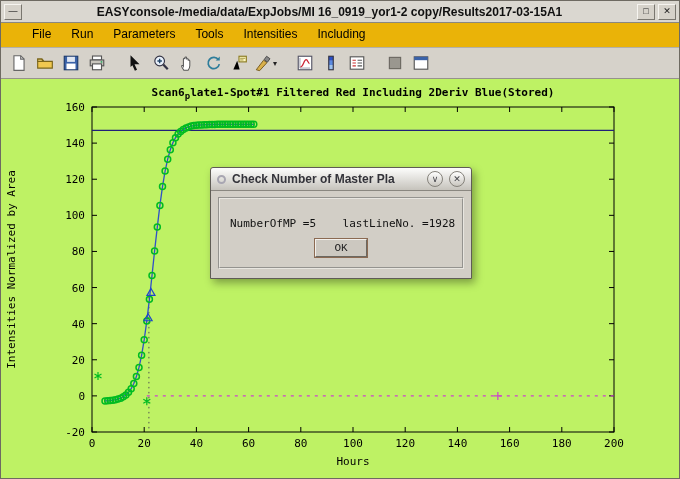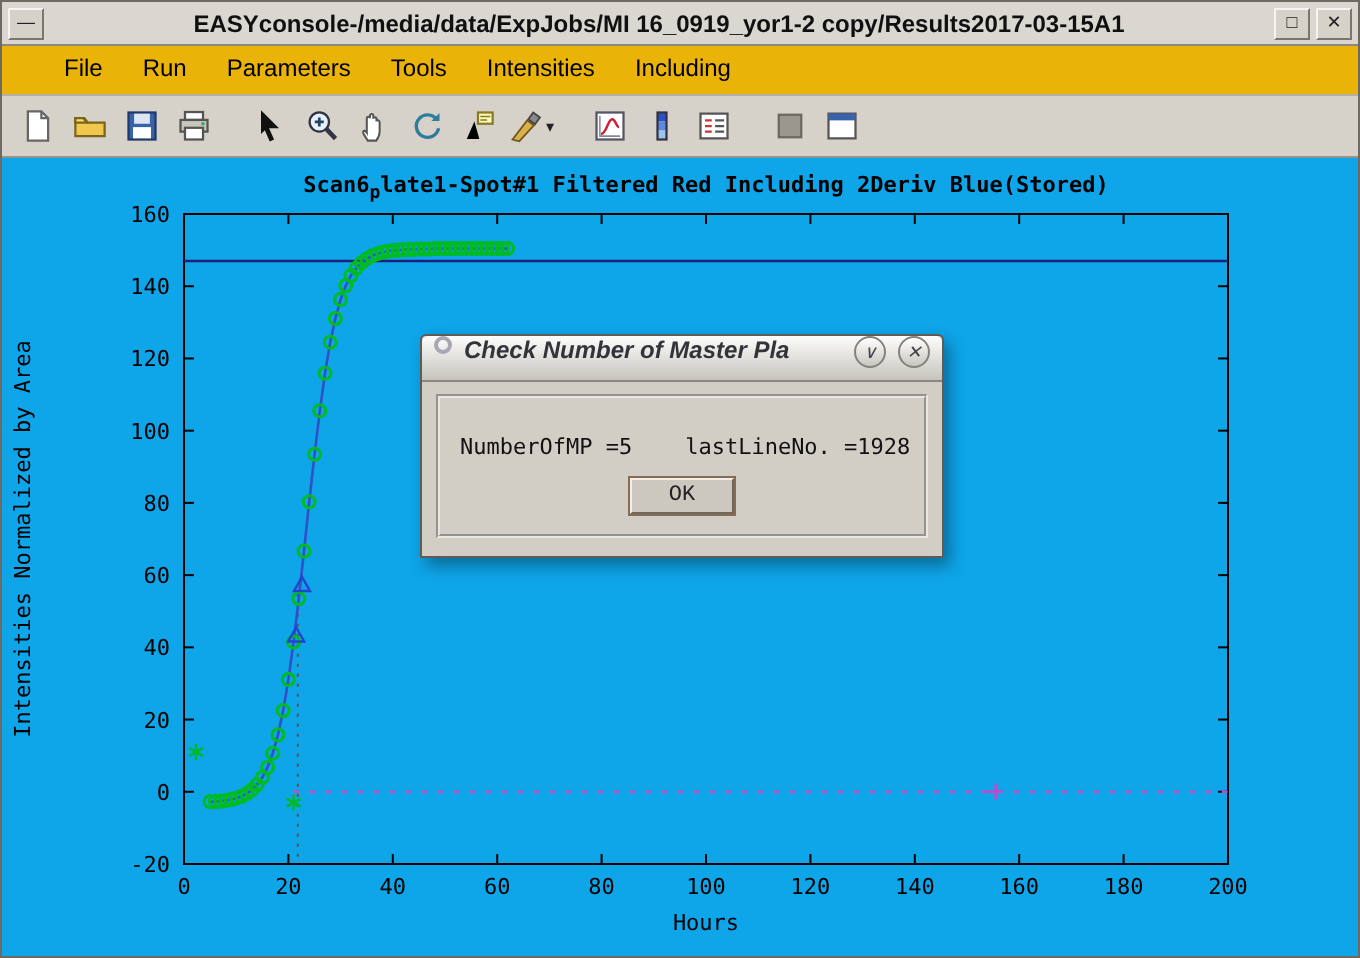--- a/index.html
+++ b/index.html
@@ -9,28 +9,28 @@
   .tb-btn{width:18px;height:16px;background:#d6d2ca;border:1px solid;border-color:#f6f4f0 #79766f #79766f #f6f4f0;display:flex;align-items:center;justify-content:center;font-size:9px;line-height:1;color:#222;cursor:default;}
   .tb-title{flex:1;text-align:center;font-weight:bold;font-size:12px;color:#101010;white-space:nowrap;overflow:hidden;}
   .menubar{height:25px;background:#eab308;border-bottom:1px solid #b3b0a8;display:flex;align-items:flex-start;padding:0 21px;flex:0 0 auto;}
   .menu-item{font-size:12px;color:#000;padding:4px 10px;}
   .toolbar{height:31px;background:#d6d2ca;border-bottom:1px solid #96938b;display:flex;align-items:center;padding:0 5px;gap:1px;flex:0 0 auto;}
   .tool-btn{height:25px;min-width:25px;display:flex;align-items:center;justify-content:center;border:1px solid transparent;padding:1px;}
   .tool-ic{width:18px;height:18px;display:block;}
   .tool-ic svg{width:18px;height:18px;display:block;}
   .dd{font-size:8px;color:#222;margin-left:1px;}
   .tool-sep{width:11px;height:100%;}
-  .content{flex:1;position:relative;background:#0ea5e9;}
+  .content{flex:1;position:relative;background:#bef264;}
   #chart-svg{display:block;}
   #chart-svg text{font-family:"DejaVu Sans Mono","Liberation Mono",monospace;fill:#000;}
   #chart-svg .ct{font-size:11px;font-weight:bold;}
   #chart-svg .tick{font-size:11px;}
   #chart-svg .al{font-size:11px;}
   .dialog{position:absolute;left:209px;top:88px;width:262px;background:#d2cec6;border:1px solid #5f5c55;box-shadow:3px 4px 8px rgba(0,0,0,0.35);border-radius:3px 3px 0 0;}
-  .dialog-titlebar{height:23px;background:linear-gradient(#fdfdfc,#c6c3bc);border-bottom:1px solid #8a8780;display:flex;gap:6px;padding:0 6px;border-radius:3px 3px 0 0;font-style:italic;}
+  .dialog-titlebar{height:23px;background:linear-gradient(#fdfdfc,#c6c3bc);border-bottom:1px solid #8a8780;display:flex;align-items:center;gap:6px;padding:0 6px;border-radius:3px 3px 0 0;}
   .dialog-circle{width:9px;height:9px;border:2px solid #a8a6b2;border-radius:50%;flex:0 0 auto;}
   .dialog-title{flex:1;font-size:12px;font-weight:bold;color:#33333a;white-space:nowrap;overflow:hidden;}
   .dlg-round-btn{width:16px;height:16px;border-radius:50%;border:1px solid #85827b;background:linear-gradient(#ffffff,#c9c6bf);display:flex;align-items:center;justify-content:center;font-size:9px;line-height:1;color:#44444a;flex:0 0 auto;}
   .dialog-body{padding:6px 7px 9px;}
   .dialog-msg-panel{border:2px groove #e8e6e0;padding:18px 10px 10px;}
   .dialog-message{font-family:"DejaVu Sans Mono","Liberation Mono",monospace;font-size:11px;color:#111;white-space:pre;margin-bottom:9px;}
   .ok-button{display:block;margin:0 auto;min-width:52px;padding:2px 14px;font-family:Liberation Mono, monospace;font-size:11px;color:#222;background:#ccc8c0;border:1px solid;border-color:#f2f0ec #6b6861 #6b6861 #f2f0ec;outline:1px solid #8b6a52;}
 </style>
 </head>
 <body>

